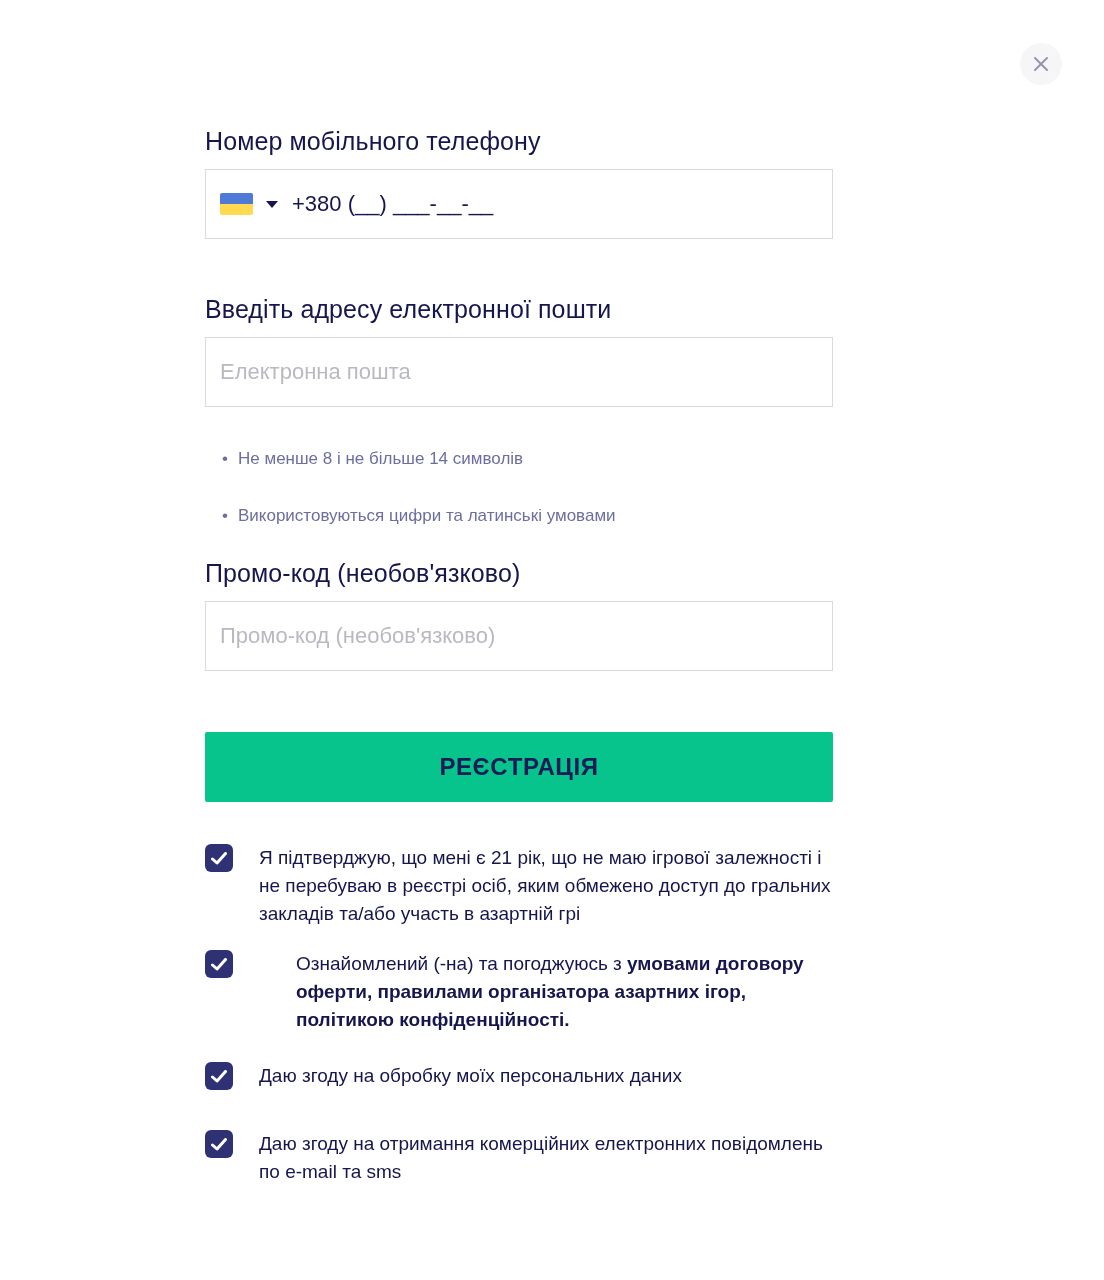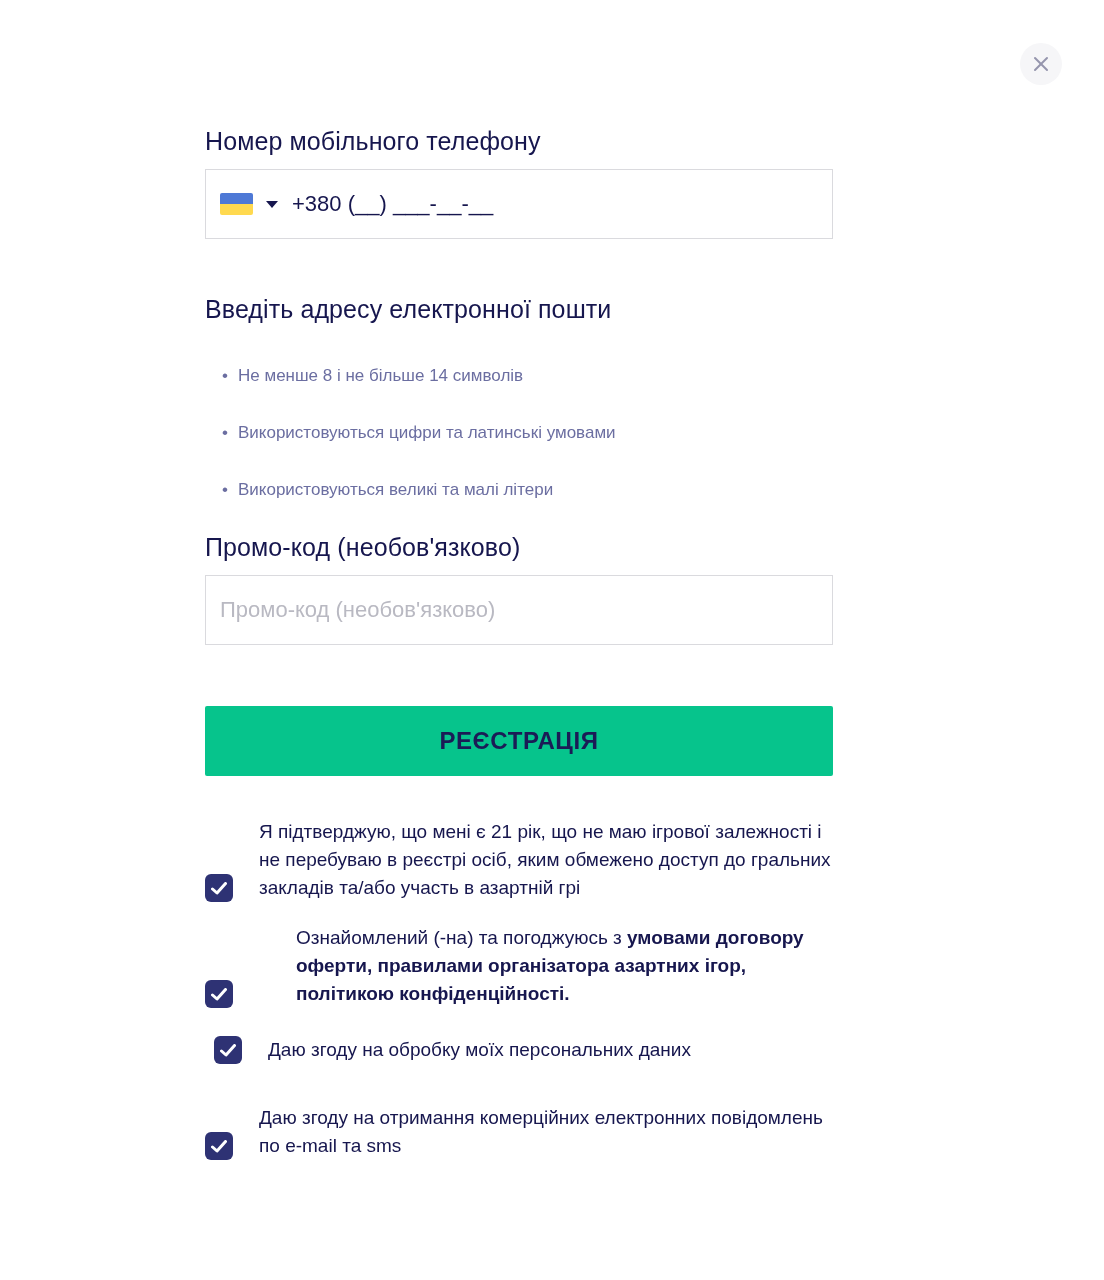--- a/index.html
+++ b/index.html
@@ -132,25 +132,25 @@
     font-size: 24px;
     font-weight: 700;
     letter-spacing: 0.6px;
     cursor: pointer;
   }
 
   
   .agreements { margin-top: 42px; }
   .agreement-row {
     display: flex;
-    align-items: flex-end;
+    align-items: flex-start;
   }
   .agreement-row.mb-22 { margin-bottom: 22px; }
   .agreement-row.mb-28 { margin-bottom: 28px; gap: 37px; }
-  .agreement-row.mb-40 { margin-bottom: 40px; margin-left: 9px; }
+  .agreement-row.mb-40 { margin-bottom: 40px; }
   .checkbox {
     width: 28px;
     height: 28px;
     border-radius: 6px;
     background: #2e3274;
     display: flex;
     align-items: center;
     justify-content: center;
     flex-shrink: 0;
     cursor: pointer;
@@ -181,28 +181,30 @@
   <div class="input-box">
     <div class="country-selector">
       <div class="flag"></div>
       <div class="chevron-down"></div>
     </div>
     <input type="text" value="+380 (__) ___-__-__" style="">
   </div>
 
   
   <div class="field-label mt-39">Введіть адресу електронної пошти</div>
+  <div class="input-box">
+    <input type="text" placeholder="Електронна пошта" style="">
+  </div>
 
   
 
   
   <ul class="rules">
     <li>Не менше 8 і не більше 14 символів</li>
     <li>Використовуються цифри та латинські умовами</li>
-    <li>Використовуються великі та малі літери</li>
   </ul>
 
   
   <div class="field-label mt-33">Промо-код (необов'язково)</div>
   <div class="input-box">
     <input type="text" placeholder="Промо-код (необов'язково)" style="">
   </div>
 
   
   <button class="register-btn">РЕЄСТРАЦІЯ</button>

